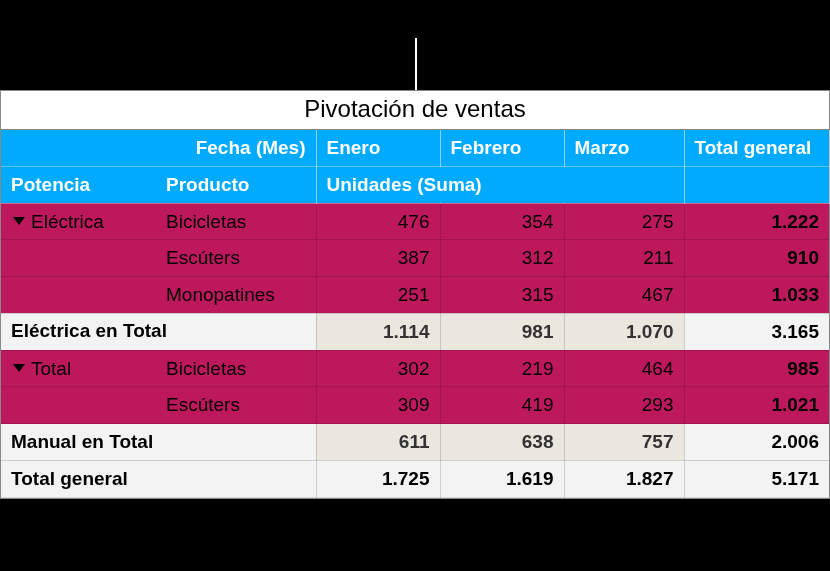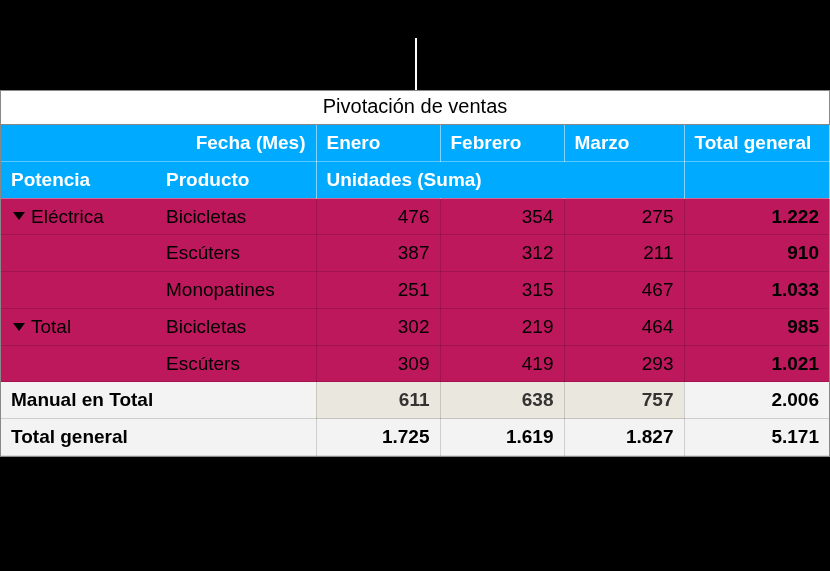--- a/index.html
+++ b/index.html
@@ -24,21 +24,21 @@
     width: 2px;
     height: 52px;
     background: #fff;
   }
   .pivot-container {
     background: #fff;
     border: 1px solid #888;
   }
   .title-row {
     text-align: center;
-    font-size: 20px;
+    font-size: 24px;
     padding: 4px 0 6px 0;
     border-bottom: 1px solid #888;
     background: #fff;
     color: #000;
   }
   table {
     border-collapse: collapse;
     width: 828px;
     table-layout: fixed;
   }
@@ -158,20 +158,27 @@
       <td class="num bold nb-right">910</td>
     </tr>
     <tr class="data-row">
       <td style="border-right:none;"></td>
       <td>Monopatines</td>
       <td class="num">251</td>
       <td class="num">315</td>
       <td class="num">467</td>
       <td class="num bold nb-right">1.033</td>
     </tr>
+    <tr class="subtotal top-dark">
+      <td class="label-cell" colspan="2" style="line-height:1.15;">Eléctrica en Total</td>
+      <td class="num">1.114</td>
+      <td class="num">981</td>
+      <td class="num">1.070</td>
+      <td class="num bold nb-right label-cell">3.165</td>
+    </tr>
 
     <tr class="data-row top-dark">
       <td class="pad-caret" style="border-right:none;">
         <span class="caret"></span><span>Total</span>
       </td>
       <td>Bicicletas</td>
       <td class="num">302</td>
       <td class="num">219</td>
       <td class="num">464</td>
       <td class="num bold nb-right">985</td>

